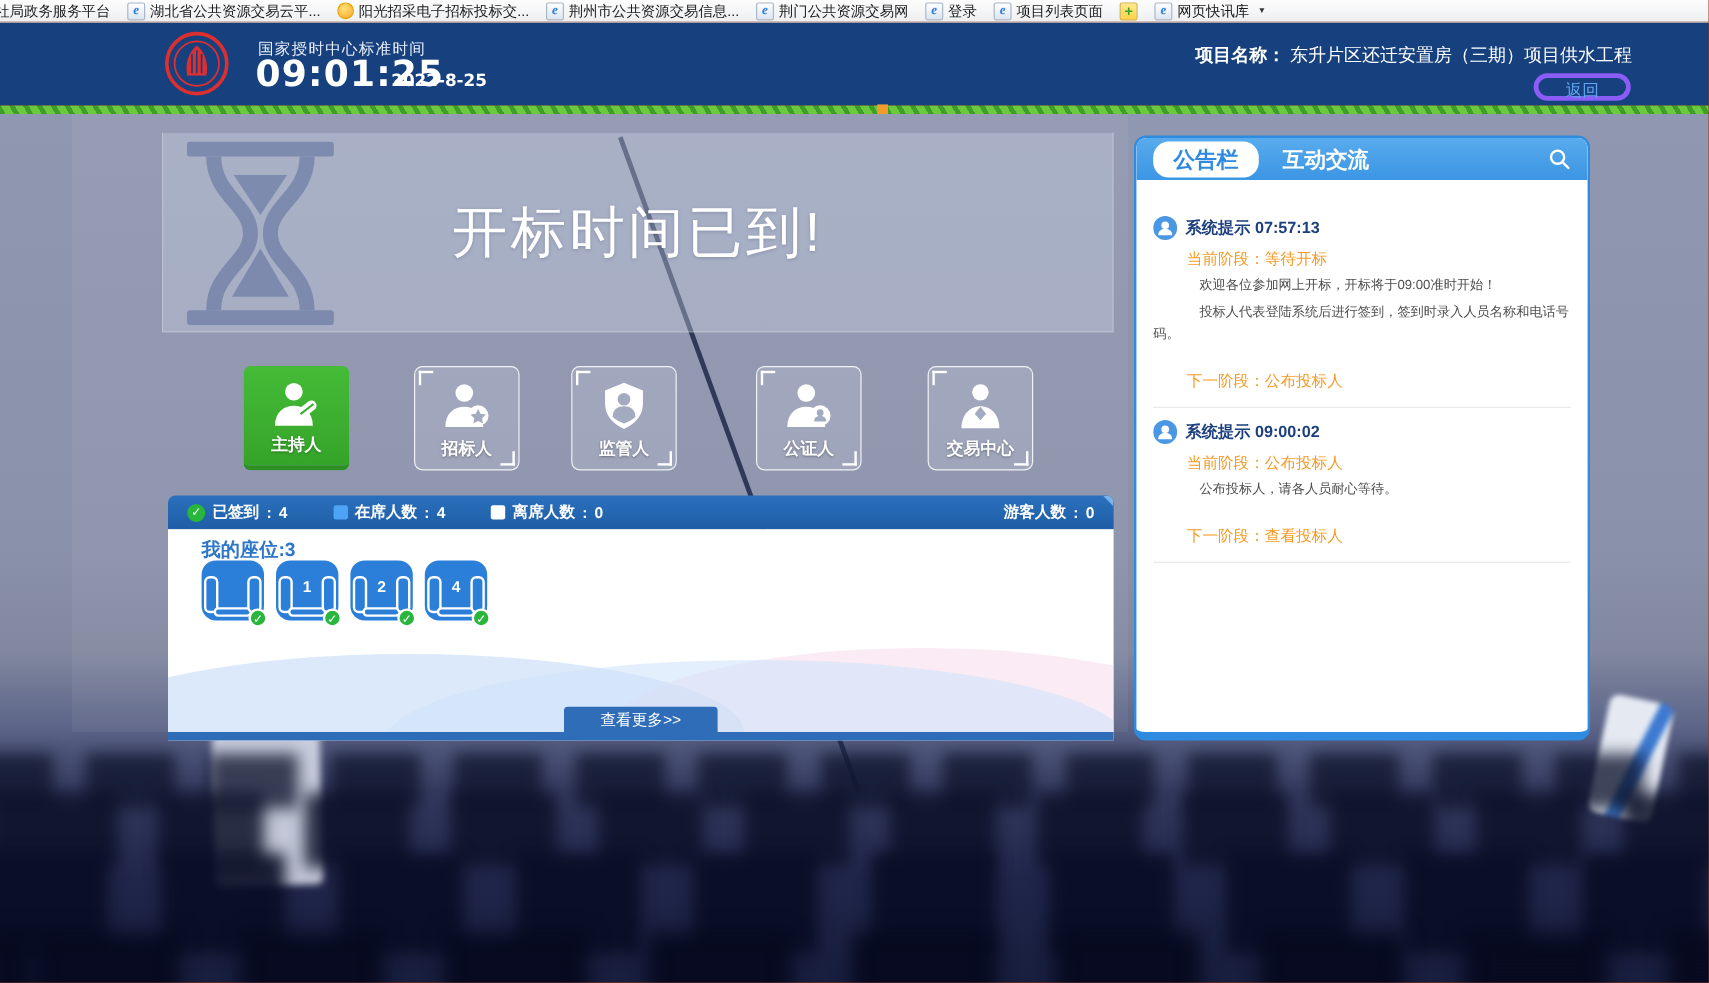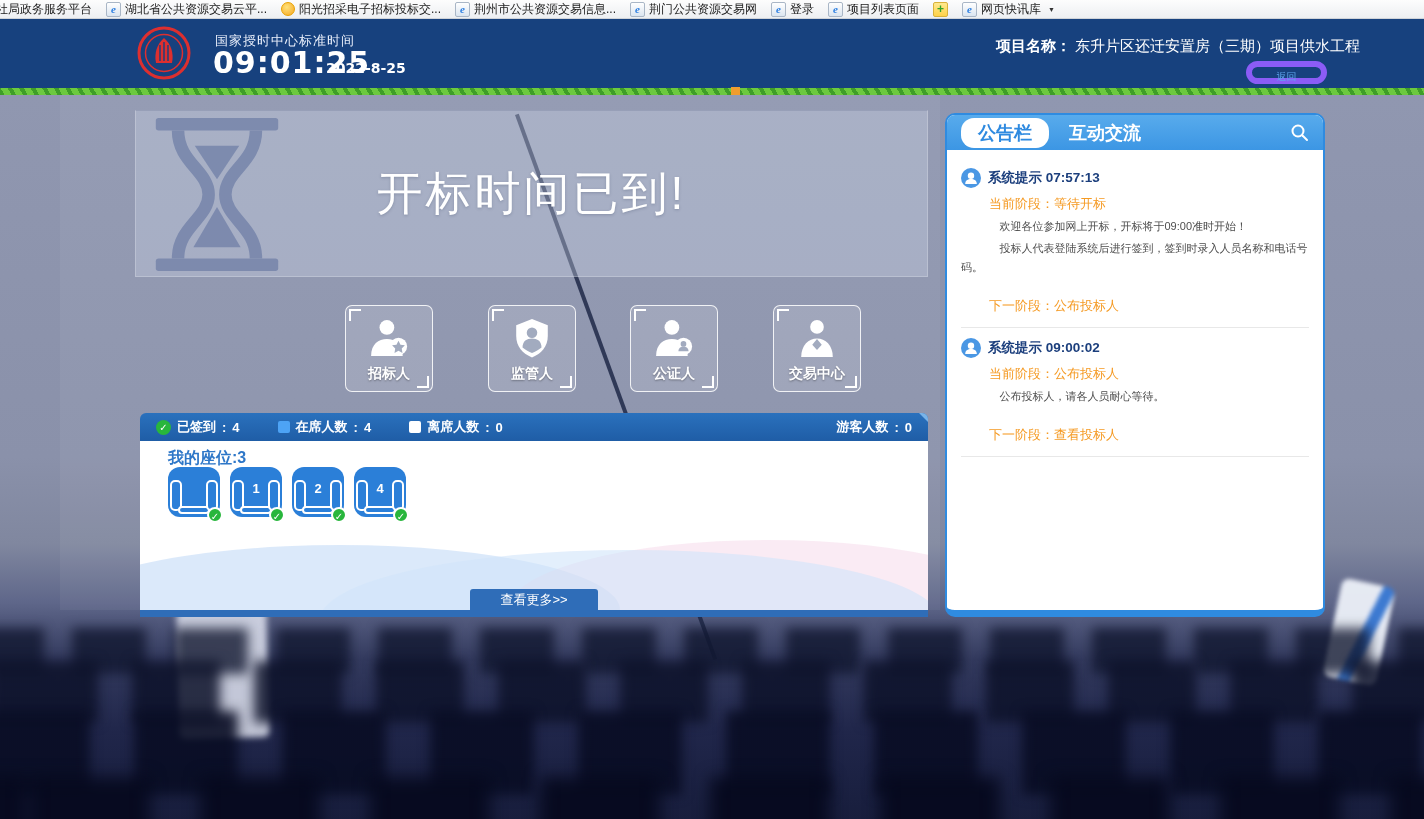--- a/index.html
+++ b/index.html
@@ -29,22 +29,22 @@
   .dd{font-size:7px;color:#333;margin-left:3px}
 
   
   .hdr{position:absolute;left:0;top:19px;width:1424px;height:69px;background:var(--header-navy,#17417e);color:#fff}
   .logo{position:absolute;left:136px;top:6px;width:56px;height:56px}
   .clock-label{position:absolute;left:215px;top:13px;font-size:13px;letter-spacing:1px;color:#e9effb}
   .clock-time{position:absolute;left:213px;top:28px;font:bold 30px/32px "DejaVu Sans",sans-serif;letter-spacing:1px}
   .clock-date{position:absolute;left:326px;top:42px;font:bold 14px/14px "DejaVu Sans",sans-serif}
   .proj{position:absolute;right:64px;top:18px;font-size:15px}
   .proj b{font-weight:bold;margin-right:4px}
-  .back{position:absolute;left:1246px;top:42px;width:81px;height:23px;background:transparent;
-    border:6px solid #8b5cf6;border-radius:12px;color:var(--back-blue,#5fa5ee);font-size:10px;line-height:20px;cursor:pointer}
+  .back{position:absolute;left:1278px;top:42px;width:81px;height:23px;background:transparent;
+    border:4px solid #8b5cf6;border-radius:12px;color:var(--back-blue,#5fa5ee);font-size:14px;line-height:20px;cursor:pointer}
 
   
   .greenbar{position:absolute;left:0;top:88px;width:1424px;height:7px;
     background:repeating-linear-gradient(60deg,var(--stripe-b,#3f9e28) 0 4px,var(--stripe-a,#6cc93f) 4px 10px)}
   .marker{position:absolute;left:731px;top:-1px;width:9px;height:8px;background:var(--marker-orange,#f09d2e)}
 
   
   .scene{position:absolute;left:0;top:95px;width:1424px;height:724px;overflow:hidden;
     background:linear-gradient(180deg,#9097b0 0%,#8a91aa 50%,#80879f 62%,#5f678a 70%,#333a5e 78%,#20264a 88%,#181e3d 100%)}
   .screenlight{position:absolute;left:60px;top:0;width:880px;height:515px;background:rgba(255,255,255,.05)}
@@ -73,21 +73,21 @@
     display:flex;flex-direction:column;align-items:center;justify-content:flex-end;padding-bottom:8px}
   .role::before{content:"";position:absolute;left:3px;top:3px;width:10px;height:10px;
     border-left:2px solid #fff;border-top:2px solid #fff}
   .role::after{content:"";position:absolute;right:3px;bottom:3px;width:10px;height:10px;
     border-right:2px solid #fff;border-bottom:2px solid #fff}
   .role .ric{position:absolute;top:12px;left:50%;transform:translateX(-50%)}
   .rlabel{font-size:14px;font-weight:bold;color:#fff;text-shadow:0 1px 2px rgba(0,0,0,.35)}
   .role.active{background:linear-gradient(var(--active-1,#45bb37),var(--active-2,#35a42a));
     border:none;border-bottom:4px solid #2c8f23;border-radius:6px}
   .role.active::before,.role.active::after{display:none}
-  .p1{left:203px}.p2{left:345px}.p3{left:488px}.p4{left:630px}.p5{left:773px}
+  .p1{left:203px}.p2{left:345px}.p3{left:476px}.p4{left:630px}.p5{left:773px}
 
   
   .statusbar{position:absolute;left:140px;top:413px;width:788px;height:28px;z-index:2;
     background:linear-gradient(var(--statusbar-1,#2a71bd),var(--statusbar-2,#1f5da6));
     border-radius:6px 6px 0 0;display:flex;align-items:center;gap:38px;padding:0 16px;
     color:#fff;font-size:13px;font-weight:bold}
   .statusbar::after{content:"";position:absolute;right:0;top:0;border-top:9px solid #79b3e8;border-left:9px solid transparent;border-radius:0 6px 0 0}
   .st{display:flex;align-items:center;gap:6px}
   .st.right{margin-left:auto}
   .ic-check{width:15px;height:15px;border-radius:50%;background:var(--check-green,#28b63c);
@@ -119,21 +119,21 @@
 
   
   .board{position:absolute;left:945px;top:113px;width:380px;height:504px;z-index:2;background:#fff;
     border:2px solid var(--panel-blue,#2f8be0);border-bottom-width:7px;border-radius:10px;overflow:hidden}
   .board-head{position:relative;height:35px;background:linear-gradient(var(--board-grad-1,#58abec),var(--board-grad-2,#3c96e4));
     display:flex;align-items:center;padding:0 14px}
   .tab{color:#fff;font-size:18px;font-weight:bold;cursor:pointer}
   .tab.active{background:#fff;color:var(--tab-active,#2e8ae0);border-radius:13px;padding:3px 17px}
   .tab+.tab{margin-left:20px}
   .search{position:absolute;right:14px;top:8px;cursor:pointer}
-  .msgs{padding:8px 14px 0;height:462px;overflow:hidden}
+  .msgs{padding:20px 14px 0;height:462px;overflow:hidden}
   .mhead{display:flex;align-items:center;gap:7px;margin-top:10px}
   .mtitle{color:var(--title-navy,#1c3f7d);font-size:13.5px;font-weight:bold}
   .stage,.next{color:var(--orange,#f59a23);font-size:13px;margin:7px 0 4px 28px}
   .next{margin-top:20px}
   .msg p{font-size:11px;color:var(--body-text,#4d4d4d);line-height:19px;text-indent:3.5em;margin:3px 0}
   .msgs hr{border:none;border-top:1px solid #e8e8e8;margin:12px 0 0}
 </style>
 </head>
 <body>
 
@@ -213,20 +213,31 @@
         <rect x="6" y="101" width="88" height="9" rx="2" stroke="none"></rect>
         <path d="M22,9 C22,32 44,38 44,55 C44,72 22,78 22,101" fill="none" stroke-width="9"></path>
         <path d="M78,9 C78,32 56,38 56,55 C56,72 78,78 78,101" fill="none" stroke-width="9"></path>
         <path d="M34,20 L66,20 L50,44 Z" stroke="none"></path>
         <path d="M50,64 L67,93 L33,93 Z" stroke="none"></path>
       </g>
     </svg>
     <div class="banner-title">开标时间已到!</div>
   </section>
 
+  <div class="role active p1">
+    <svg class="ric" width="40" height="40" viewBox="0 0 38 38" fill="#fff">
+      <circle cx="17" cy="9" r="7"></circle>
+      <path d="M2,36 C2,25 9,20 17,20 C25,20 32,25 32,36 Z"></path>
+      <g transform="rotate(-38 27 23)">
+          <rect x="19" y="19" width="17" height="8" rx="4"></rect>
+        <line x1="21" y1="23" x2="34" y2="23" stroke="#3aa92e" stroke-width="1.6"></line>
+        </g>
+    </svg>
+    <span class="rlabel">主持人</span>
+  </div>
   <div class="role p2">
     <svg class="ric" width="40" height="40" viewBox="0 0 38 38" fill="#fff">
       <circle cx="17" cy="9" r="7"></circle>
       <path d="M2,36 C2,25 9,20 17,20 C25,20 32,25 32,36 Z"></path>
       <circle cx="28" cy="27" r="8.2"></circle>
       <path fill="#a2abbf" d="M28 21.6 l1.9 3.8 4.2 .6 -3 3 .7 4.2 -3.8 -2 -3.8 2 .7 -4.2 -3 -3 4.2 -.6 Z"></path>
     </svg>
     <span class="rlabel">招标人</span>
   </div>
   <div class="role p3">

